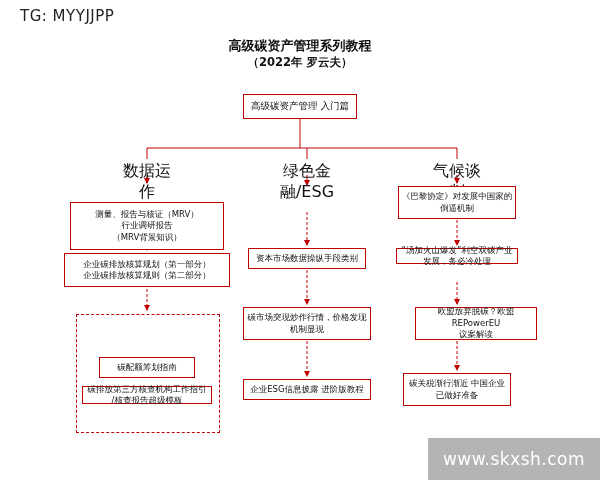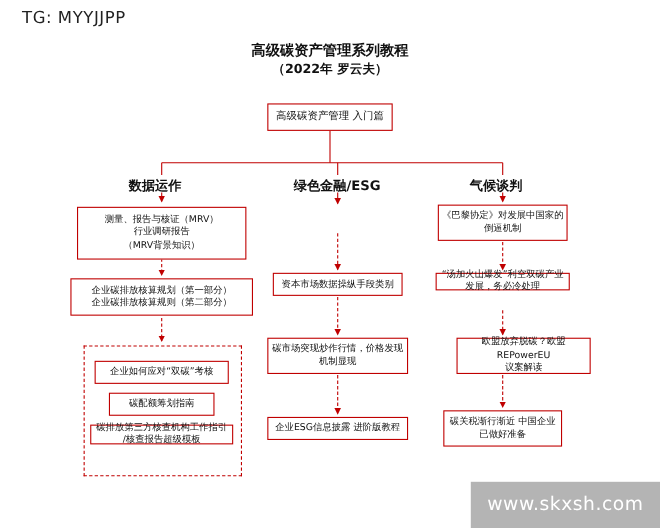--- a/index.html
+++ b/index.html
@@ -10,21 +10,21 @@
   }
   .abs{position:absolute;}
   #tg-label{left:20px;top:7px;font-size:15px;color:#222;letter-spacing:.5px;}
   #title{left:0;top:37px;width:600px;text-align:center;font-size:13px;font-weight:bold;}
   #subtitle{left:0;top:55px;width:600px;text-align:center;font-size:11.5px;font-weight:bold;}
   .box{
     position:absolute;border:1px solid var(--accent,#c00000);background:#fff;
     display:flex;align-items:center;justify-content:center;text-align:center;
     font-size:8.5px;line-height:1.35;white-space:pre-line;padding:1px 2px;box-sizing:border-box;
   }
-  .branch-label{position:absolute;font-weight:bold;font-size:12px;}
+  .branch-label{position:absolute;font-weight:normal;font-size:16px;text-align:center;}
   #group-dashed{
     position:absolute;border:1px dashed var(--accent,#c00000);background:transparent;
   }
   #svg-connectors{position:absolute;left:0;top:0;width:600px;height:480px;pointer-events:none;}
   #site-watermark{
     left:428px;top:438px;width:172px;height:42px;background:#b4b4b4;
     display:flex;align-items:center;justify-content:center;
     color:#fff;font-size:17px;letter-spacing:.5px;text-align:center;
   }
 </style>
@@ -65,28 +65,27 @@
   <div class="abs" id="title">高级碳资产管理系列教程</div>
   <div class="abs" id="tg-label">TG: MYYJJPP</div>
   <div class="abs" id="subtitle">（2022年 罗云夫）</div>
 
   <div class="box" style="left:243px;top:94px;width:114px;height:25px;font-size:9.5px;">高级碳资产管理 入门篇</div>
 
   <div class="branch-label" style="left:117px;top:161px;width:60px;">数据运作</div>
   <div class="branch-label" style="left:267px;top:161px;width:80px;">绿色金融/ESG</div>
   <div class="branch-label" style="left:427px;top:161px;width:60px;">气候谈判</div>
 
-  <div class="box" style="left:70px;top:188px;width:154px;height:48px;">测量、报告与核证（MRV）
+  <div class="box" style="left:70px;top:202px;width:154px;height:48px;">测量、报告与核证（MRV）
 行业调研报告
 （MRV背景知识）</div>
   <div class="box" style="left:64px;top:253px;width:166px;height:34px;">企业碳排放核算规划（第一部分）
 企业碳排放核算规则（第二部分）</div>
 
   <div id="group-dashed" style="left:76px;top:314px;width:142px;height:117px;"></div>
-  <div class="box" style="left:86px;top:328px;width:122px;height:21px;">企业如何应对“双碳”考核</div>
   <div class="box" style="left:99px;top:357px;width:96px;height:21px;">碳配额筹划指南</div>
   <div class="box" style="left:82px;top:386px;width:130px;height:18px;">碳排放第三方核查机构工作指引
 /核查报告超级模板</div>
 
   <div class="box" style="left:248px;top:248px;width:118px;height:21px;font-family:Liberation Serif, serif;">资本市场数据操纵手段类别</div>
   <div class="box" style="left:243px;top:307px;width:128px;height:33px;">碳市场突现炒作行情，价格发现
 机制显现</div>
   <div class="box" style="left:243px;top:379px;width:128px;height:21px;">企业ESG信息披露 进阶版教程</div>
 
   <div class="box" style="left:398px;top:186px;width:118px;height:33px;">《巴黎协定》对发展中国家的

